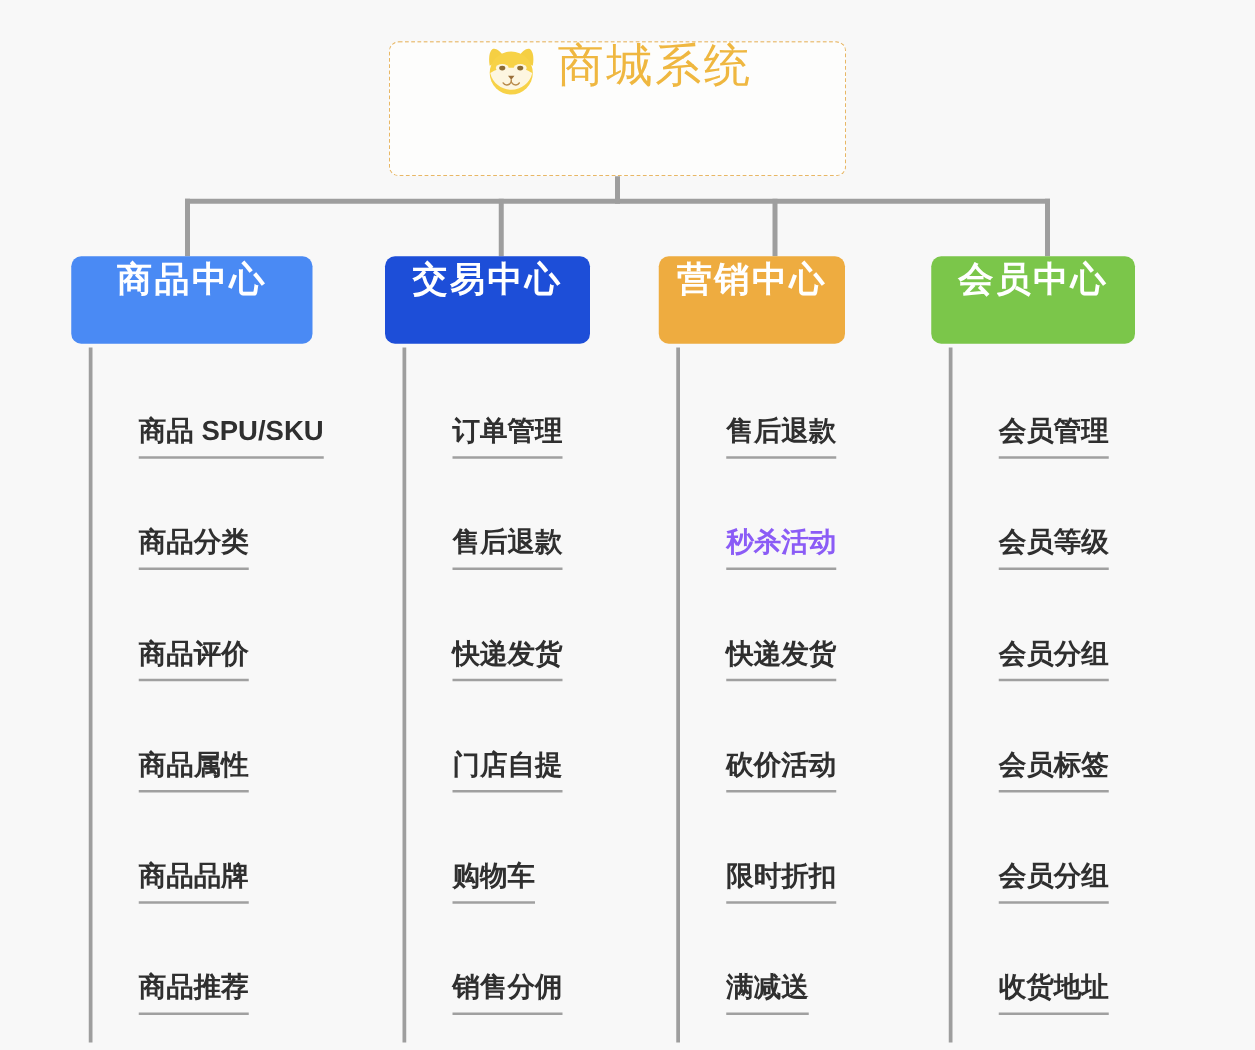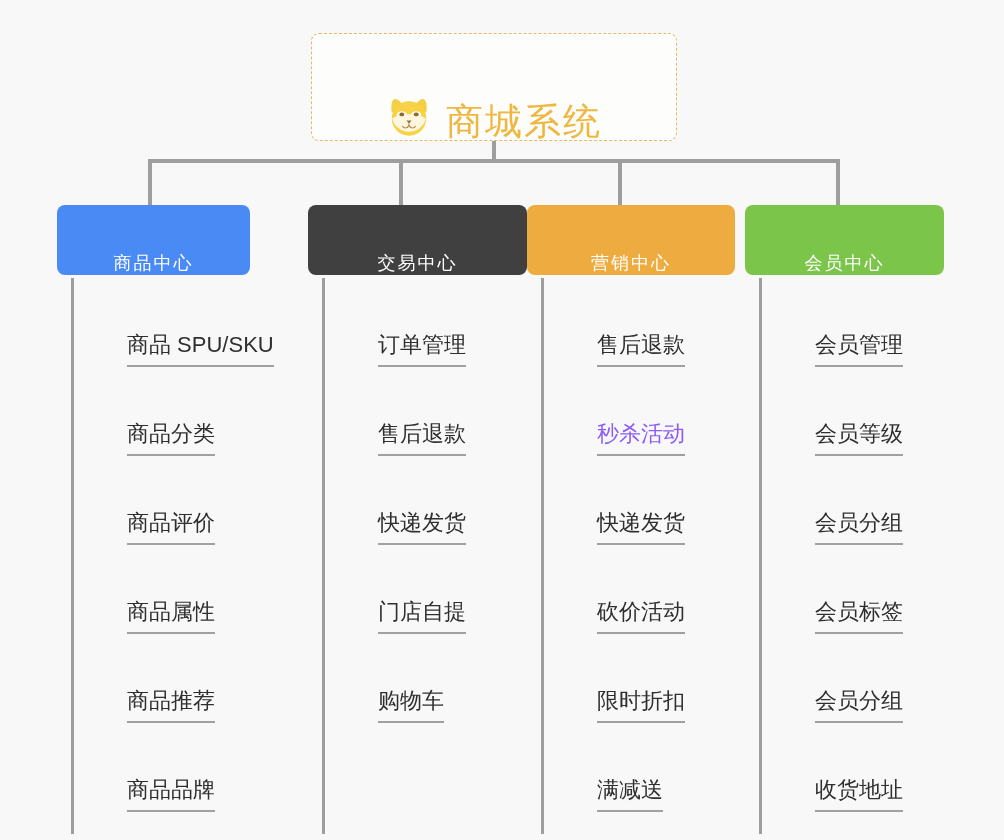--- a/index.html
+++ b/index.html
@@ -25,21 +25,21 @@
     position: absolute;
     left: 311px;
     top: 33px;
     width: 366px;
     height: 108px;
     box-sizing: border-box;
     background: #fdfdfc;
     border: 1px dashed #e8b765;
     border-radius: 8px;
     display: flex;
-    align-items: flex-end;
+    align-items: flex-start;
     justify-content: center;
     gap: 14px;
   }
   .root-title {
     font-size: 37px;
     color: #efb740;
     letter-spacing: 2px;
     line-height: 1;
     white-space: nowrap;
   }
@@ -57,47 +57,49 @@
   }
   .conn-v { width: 4px; }
   .conn-h { height: 4px; }
 
   
   .cat-box {
     position: absolute;
     height: 70px;
     border-radius: 8px;
     display: flex;
-    align-items: flex-end;
+    align-items: flex-start;
     justify-content: center;
     color: #ffffff;
-    font-size: 18px;
+    font-size: 28px;
     letter-spacing: 2px;
     white-space: nowrap;
+    font-weight: bold;
   }
 
   
   .leaf-col {
     position: absolute;
     top: 278px;
   }
   .leaf-stem {
     position: absolute;
     left: 0;
     top: 0;
     width: 3px;
     background: #9e9e9e;
   }
   .leaf-item {
     position: relative;
     height: 89px;
     box-sizing: border-box;
     display: flex;
     align-items: flex-end;
-    padding-left: 56px;
+    padding-left: 40px;
+    font-weight: bold;
   }
   .leaf-label {
     font-size: 22px;
     color: #2f2f2f;
     line-height: 1;
     padding-bottom: 9px;
     border-bottom: 2px solid #a0a0a0;
     white-space: nowrap;
     display: inline-block;
   }
@@ -137,69 +139,72 @@
   <div class="conn conn-h" style="left: 148px; top: 159px; width: 692px; background: rgb(158, 158, 158);"></div>
 
   <div class="conn conn-v" style="left: 148px; top: 159px; height: 46px; background: rgb(158, 158, 158);"></div>
   <div class="conn conn-v" style="left: 399px; top: 159px; height: 46px; background: rgb(158, 158, 158);"></div>
   <div class="conn conn-v" style="left: 618px; top: 159px; height: 46px; background: rgb(158, 158, 158);"></div>
   <div class="conn conn-v" style="left: 836px; top: 159px; height: 46px; background: rgb(158, 158, 158);"></div>
 
   <div class="cat-box" style="left: 57px; top: 205px; width: 193px; background: rgb(74, 138, 244);">
     <span>商品中心</span>
   </div>
-  <div class="cat-box" style="left: 308px; top: 205px; width: 219px; background: #404040;">
+  <div class="cat-box" style="left: 308px; top: 205px; width: 164px; background: #1d4ed8;">
     <span>交易中心</span>
   </div>
-  <div class="cat-box" style="left: 527px; top: 205px; width: 208px; background: rgb(238, 172, 64);">
+  <div class="cat-box" style="left: 527px; top: 205px; width: 149px; background: rgb(238, 172, 64);">
     <span>营销中心</span>
   </div>
-  <div class="cat-box" style="left: 745px; top: 205px; width: 199px; background: rgb(123, 198, 74);">
+  <div class="cat-box" style="left: 745px; top: 205px; width: 163px; background: rgb(123, 198, 74);">
     <span>会员中心</span>
   </div>
 
   <div class="leaf-col" style="left:71px;">
     <div class="leaf-stem" style="height: 556px; background: rgb(158, 158, 158);"></div>
     <div class="leaf-item">
         <span class="leaf-label" style="color: rgb(47, 47, 47); border-bottom-color: rgb(160, 160, 160);">商品 SPU/SKU</span>
       </div>
     <div class="leaf-item">
         <span class="leaf-label" style="color: rgb(47, 47, 47); border-bottom-color: rgb(160, 160, 160);">商品分类</span>
       </div>
     <div class="leaf-item">
         <span class="leaf-label" style="color: rgb(47, 47, 47); border-bottom-color: rgb(160, 160, 160);">商品评价</span>
       </div>
     <div class="leaf-item">
         <span class="leaf-label" style="color: rgb(47, 47, 47); border-bottom-color: rgb(160, 160, 160);">商品属性</span>
       </div>
     <div class="leaf-item">
+        <span class="leaf-label" style="color: rgb(47, 47, 47); border-bottom-color: rgb(160, 160, 160);">商品品牌</span>
+      </div>
+    <div class="leaf-item">
         <span class="leaf-label" style="color: rgb(47, 47, 47); border-bottom-color: rgb(160, 160, 160);">商品推荐</span>
       </div>
-    <div class="leaf-item">
-        <span class="leaf-label" style="color: rgb(47, 47, 47); border-bottom-color: rgb(160, 160, 160);">商品品牌</span>
-      </div>
   </div>
 
   <div class="leaf-col" style="left:322px;">
     <div class="leaf-stem" style="height: 556px; background: rgb(158, 158, 158);"></div>
     <div class="leaf-item">
         <span class="leaf-label" style="color: rgb(47, 47, 47); border-bottom-color: rgb(160, 160, 160);">订单管理</span>
       </div>
     <div class="leaf-item">
         <span class="leaf-label" style="color: rgb(47, 47, 47); border-bottom-color: rgb(160, 160, 160);">售后退款</span>
       </div>
     <div class="leaf-item">
         <span class="leaf-label" style="color: rgb(47, 47, 47); border-bottom-color: rgb(160, 160, 160);">快递发货</span>
       </div>
     <div class="leaf-item">
         <span class="leaf-label" style="color: rgb(47, 47, 47); border-bottom-color: rgb(160, 160, 160);">门店自提</span>
       </div>
     <div class="leaf-item">
         <span class="leaf-label" style="color: rgb(47, 47, 47); border-bottom-color: rgb(160, 160, 160);">购物车</span>
       </div>
+    <div class="leaf-item">
+        <span class="leaf-label" style="color: rgb(47, 47, 47); border-bottom-color: rgb(160, 160, 160);">销售分佣</span>
+      </div>
   </div>
 
   <div class="leaf-col" style="left:541px;">
     <div class="leaf-stem" style="height: 556px; background: rgb(158, 158, 158);"></div>
     <div class="leaf-item">
         <span class="leaf-label" style="color: rgb(47, 47, 47); border-bottom-color: rgb(160, 160, 160);">售后退款</span>
       </div>
     <div class="leaf-item">
         <span class="leaf-label" style="color: #8b5cf6; border-bottom-color: rgb(160, 160, 160);">秒杀活动</span>
       </div>

